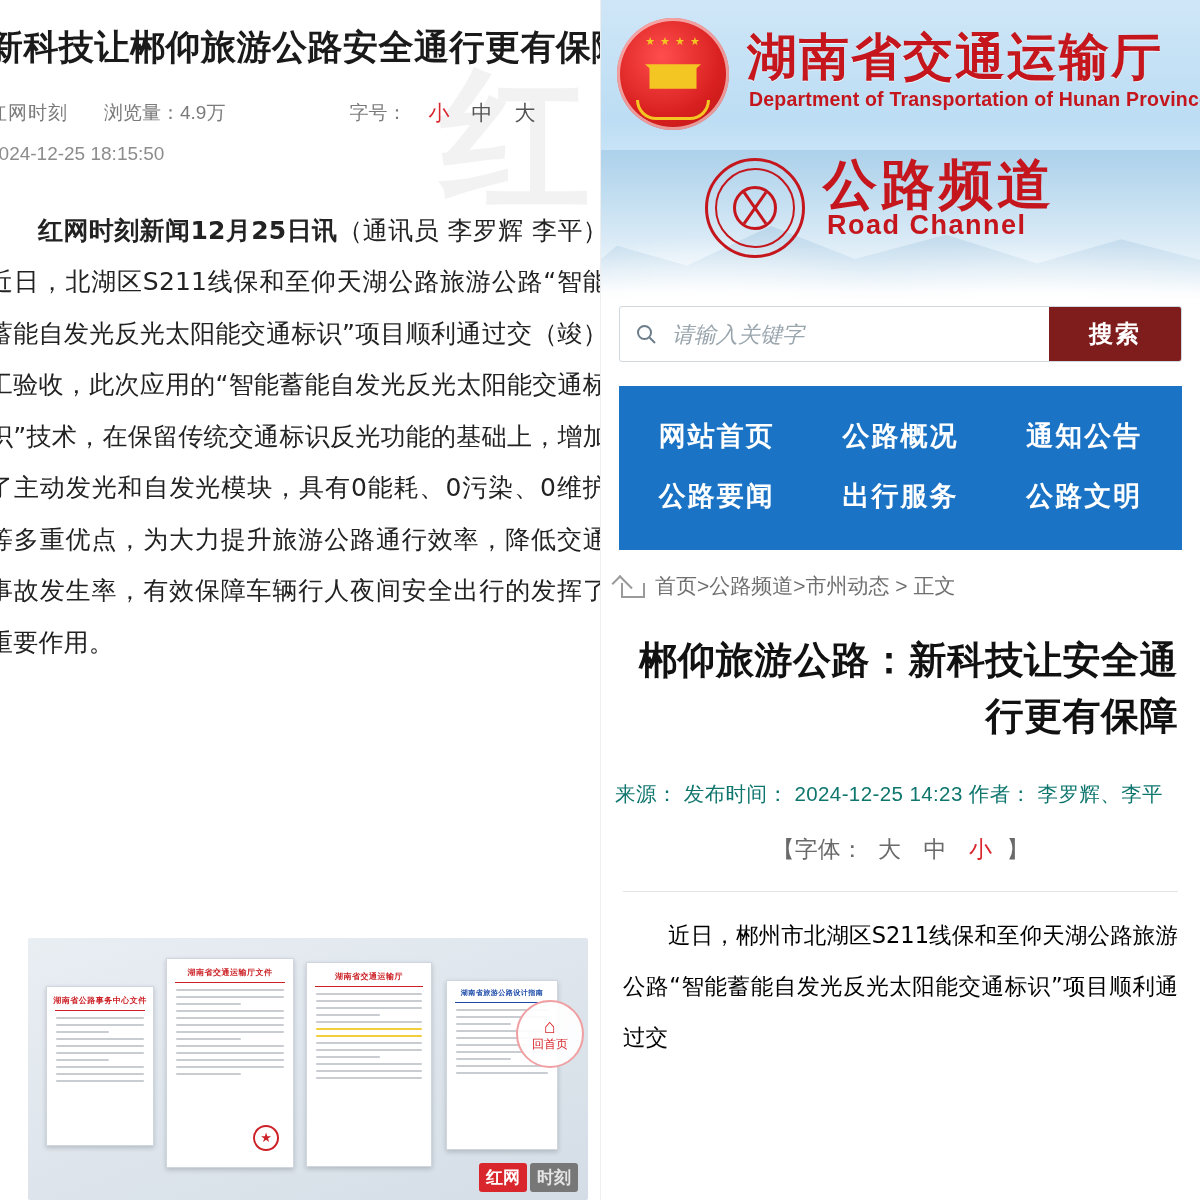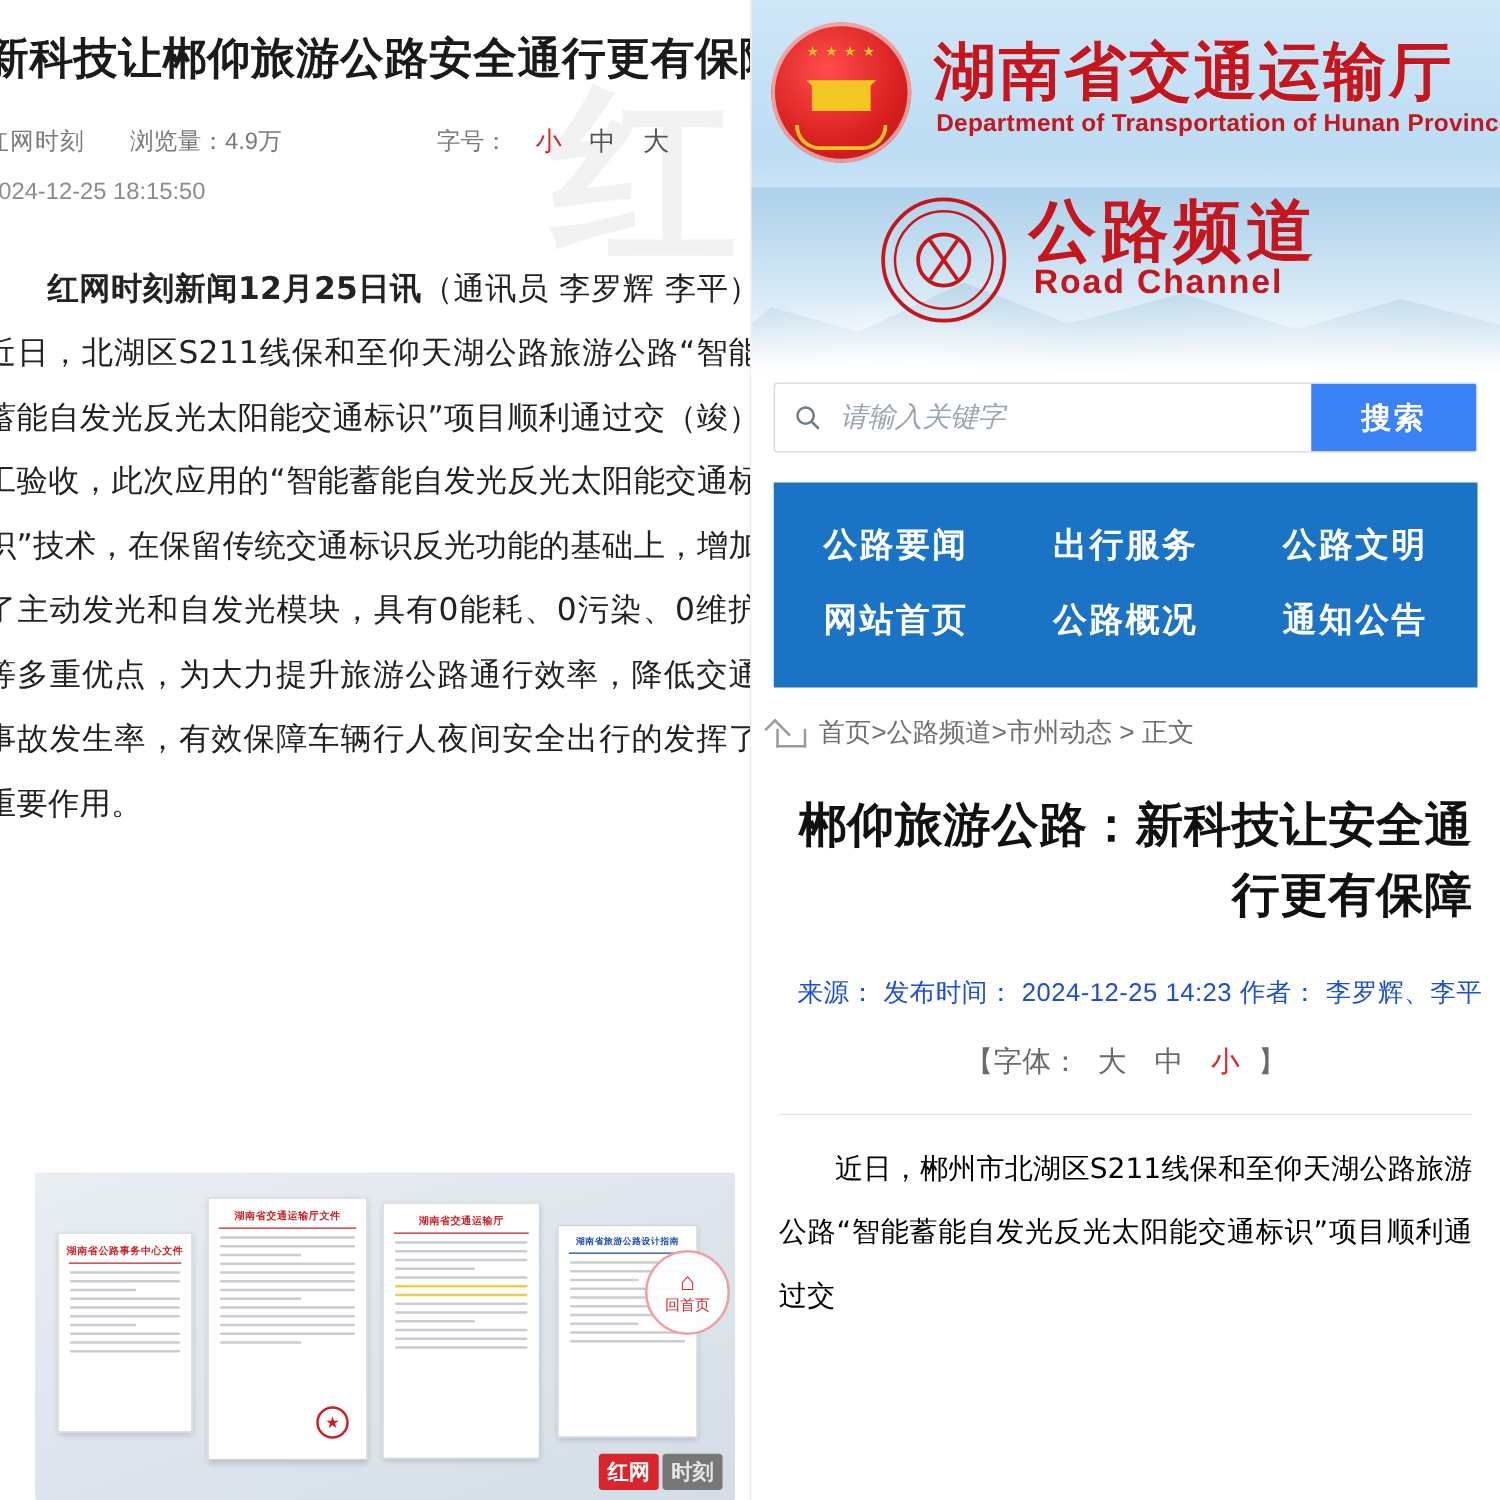--- a/index.html
+++ b/index.html
@@ -288,21 +288,21 @@
     color: #6b7d8a; font-size: 23px;
   }
   .search-bar input {
     flex: 1; border: 0; outline: 0; font-size: 22px; color: #333;
     font-family: "DejaVu Sans", "Liberation Sans", sans-serif;
     background: transparent;
     font-style: italic;
   }
   .search-bar input::placeholder { color: #9aa6ae; }
   .search-btn {
-    width: 132px; background: #3b82f6; color: #fff;
+    width: 132px; background: #7f1d1d; color: #fff;
     font-size: 24px; font-weight: bold;
     border: 0; cursor: pointer;
     font-family: "DejaVu Sans", "Liberation Sans", sans-serif;
     letter-spacing: 2px;
   }
 
   .navbox {
     margin: 30px 18px 0 18px;
     background: #1a73c4;
     padding: 20px 6px 24px 6px;
@@ -344,22 +344,22 @@
   }
 
   .news-title {
     margin: 18px 22px 0 22px;
     font-family: "DejaVu Sans", "Liberation Sans", sans-serif;
     font-weight: bold; font-size: 38px; line-height: 1.48;
     color: #111; text-align: right; letter-spacing: .5px;
   }
   .news-meta {
     margin: 36px 14px 0 14px;
-    text-align: right;
-    color: #1d4ed8;
+    text-align: left;
+    color: #0f766e;
     font-size: 20.5px;
     letter-spacing: .4px;
   }
   .news-fontsize {
     margin-top: 26px;
     text-align: center;
     color: #6a6a6a;
     font-size: 23px;
   }
   .news-fontsize .fz { margin: 0 8px; }
@@ -521,28 +521,28 @@
           <circle cx="10.5" cy="10.5" r="6.5"></circle>
           <line x1="15.5" y1="15.5" x2="21" y2="21"></line>
         </svg>
       </span>
       <input type="text" placeholder="请输入关键字" style="">
       <button class="search-btn">搜索</button>
     </div>
 
     <div class="navbox">
       <div class="navrow">
+        <div class="nav-item">网站首页</div>
+        <div class="nav-item">公路概况</div>
+        <div class="nav-item">通知公告</div>
+      </div>
+      <div class="navrow">
         <div class="nav-item">公路要闻</div>
         <div class="nav-item">出行服务</div>
         <div class="nav-item">公路文明</div>
-      </div>
-      <div class="navrow">
-        <div class="nav-item">网站首页</div>
-        <div class="nav-item">公路概况</div>
-        <div class="nav-item">通知公告</div>
       </div>
     </div>
 
     <div class="crumb">
       <span class="home-ico"></span>
       <span>首页&gt;公路频道&gt;市州动态 &gt; 正文</span>
     </div>
 
     <div class="news-title">郴仰旅游公路：新科技让安全通行更有保障</div>
 

